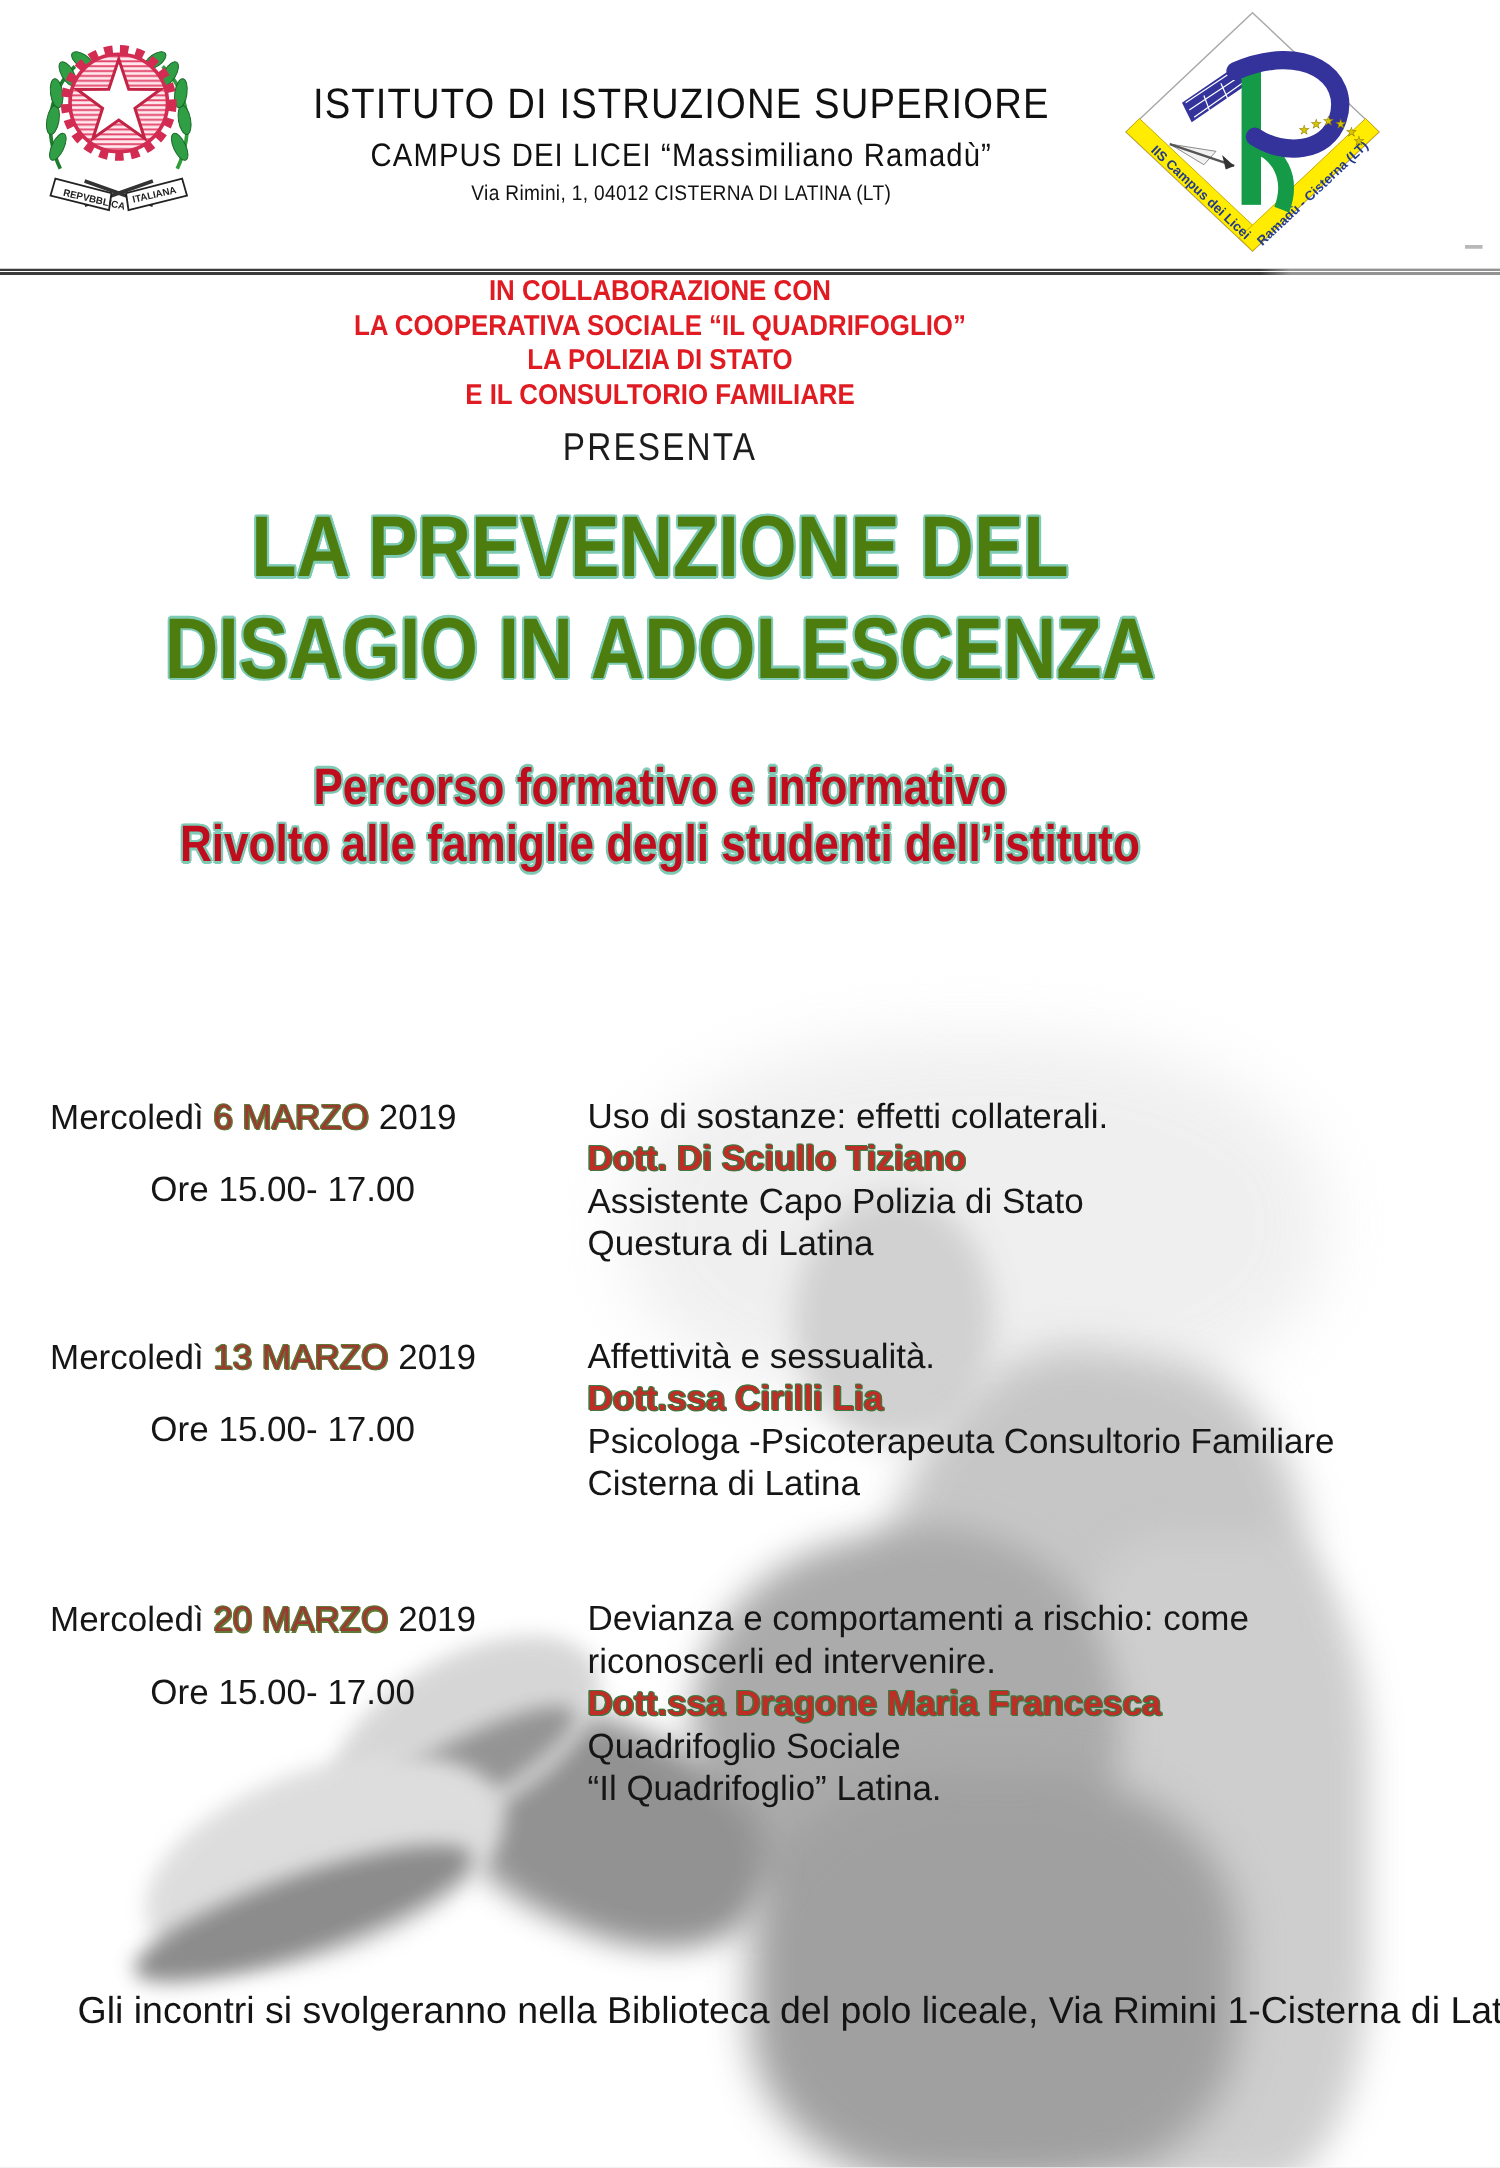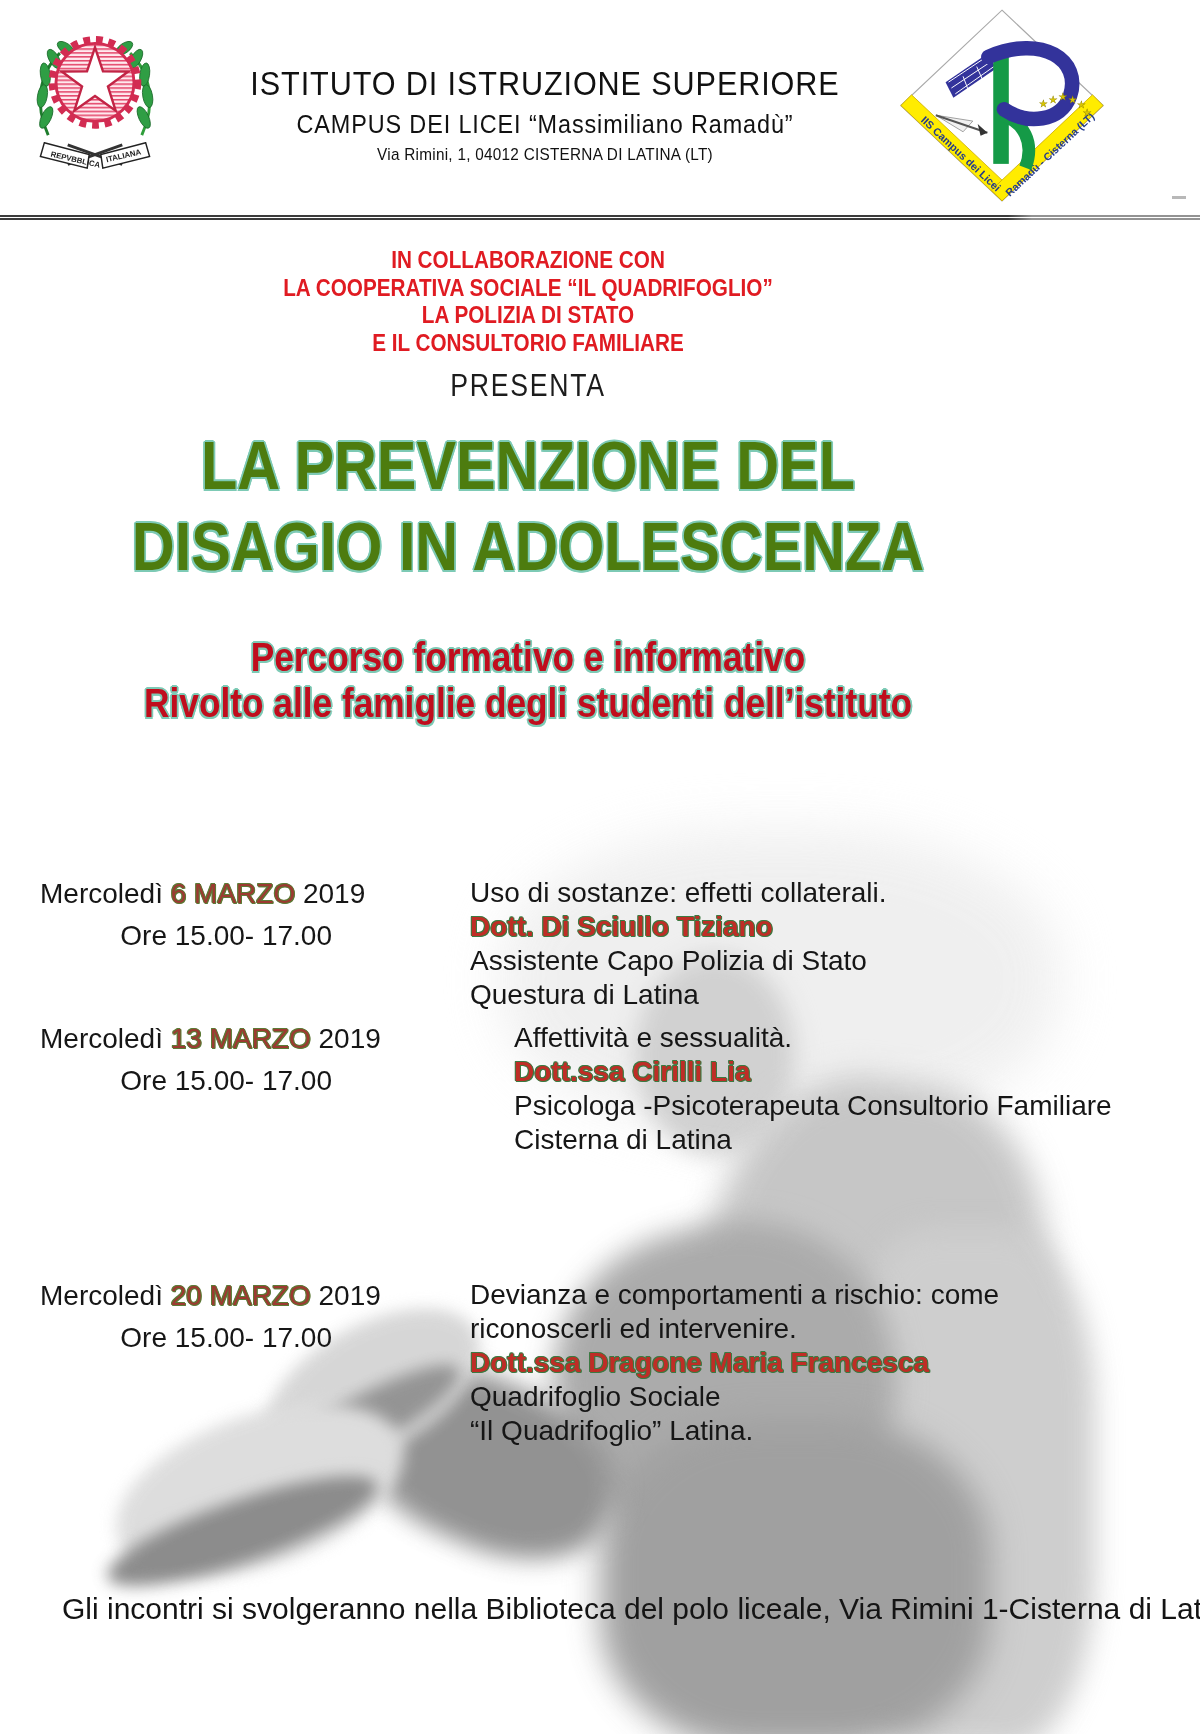--- a/index.html
+++ b/index.html
@@ -17,21 +17,21 @@
   .s-rleg  { left:845px; top:1230px; width:250px; height:520px; background:#c6c6c6; border-radius:34%; filter:blur(14px); }
   .s-knee  { left:555px; top:1225px; width:340px; height:310px; background:#9d9d9d; border-radius:46%; filter:blur(14px); transform:rotate(-14deg); }
   .s-legs  { left:600px; top:1420px; width:390px; height:330px; background:#909090; border-radius:40%; filter:blur(16px); }
   .s-arm   { left:350px; top:1380px; width:270px; height:165px; background:#7f7f7f; border-radius:46%; filter:blur(12px); transform:rotate(24deg); }
   .s-shoe1 { left:110px; top:1415px; width:300px; height:150px; background:#d8d8d8; border-radius:50%; filter:blur(8px); transform:rotate(-19deg); }
   .s-sole1 { left:100px; top:1500px; width:285px; height:62px;  background:#787878; border-radius:50%; filter:blur(8px); transform:rotate(-19deg); }
   .s-shoe2 { left:255px; top:1325px; width:235px; height:125px; background:#d0d0d0; border-radius:50%; filter:blur(8px); transform:rotate(-29deg); }
   .s-sole2 { left:248px; top:1398px; width:225px; height:52px;  background:#828282; border-radius:50%; filter:blur(8px); transform:rotate(-29deg); }
   
   .layer { position:absolute; z-index:2; }
-  .centered { left:0; width:1056px; text-align:center;margin-top:28px; }
+  .centered { left:0; width:1056px; text-align:center; }
   .cond  { transform:scaleX(.86); }
   .cond9 { transform:scaleX(.90); }
   
   .hdr-institute { font-size:34px; letter-spacing:1px; color:#111; white-space:nowrap; }
   .hdr-campus    { font-size:26px; letter-spacing:1px; color:#111; margin-top:6px; white-space:nowrap; }
   .hdr-address   { font-size:17px; letter-spacing:.3px; color:#111; margin-top:5px; white-space:nowrap; }
   
   .rule {
     left:0; top:215px; width:1200px; height:6px;
     background:
@@ -46,21 +46,21 @@
   
   .main-title { top:397px; font-size:69px; font-weight:bold; line-height:81px; color:#4d7c0f; }
   .o-teal { text-shadow: 2px 0 #7dcab5, -2px 0 #7dcab5, 0 2px #7dcab5, 0 -2px #7dcab5,
                          1.5px 1.5px #7dcab5, -1.5px -1.5px #7dcab5, 1.5px -1.5px #7dcab5, -1.5px 1.5px #7dcab5; }
   .sub-title { top:606px; font-size:41px; font-weight:bold; line-height:46px; color:#c00d1d; }
   
   .row { position:absolute; left:40px; display:flex; z-index:2; }
   .col-left  { width:292px; text-align:right; font-size:28px; }
   .col-right { margin-left:138px; font-size:28px; }
   .date-line { line-height:36px; white-space:nowrap; }
-  .time-line { line-height:36px; margin-top:6px; white-space:nowrap; }
+  .time-line { line-height:36px; margin-top:22px; white-space:nowrap; }
   .col-right div { line-height:34px; white-space:nowrap; }
   .hl  { font-weight:normal; color:#9c3a31;
          text-shadow:1px 0 #5d7a36,-1px 0 #5d7a36,0 1px #5d7a36,0 -1px #5d7a36,1px 1px #5d7a36,-1px -1px #5d7a36; }
   .hl2 { font-weight:bold; color:#bf2d26;
          text-shadow:1px 0 #3c7a42,-1px 0 #3c7a42,0 1px #3c7a42,0 -1px #3c7a42,1px 1px #3c7a42,-1px -1px #3c7a42; }
   
   .footer { left:62px; top:1592px; font-size:30px; color:#141414; white-space:nowrap; }
 </style>
 </head>
 <body>
@@ -190,21 +190,21 @@
       <div class="time-line">Ore 15.00- 17.00</div>
     </div>
     <div class="col-right">
       <div>Uso di sostanze: effetti collaterali.</div>
       <div class="hl2">Dott. Di Sciullo Tiziano</div>
       <div>Assistente Capo Polizia di Stato</div>
       <div>Questura di Latina</div>
     </div>
   </div>
 
-  <div class="row" style="top:1021px;gap:44px;">
+  <div class="row" style="top:1068px;">
     <div class="col-left">
       <div class="date-line">
         <span>Mercoledì</span>
         <span class="hl">13 MARZO</span>
         <span>2019</span>
       </div>
       <div class="time-line">Ore 15.00- 17.00</div>
     </div>
     <div class="col-right">
       <div>Affettività e sessualità.</div>

